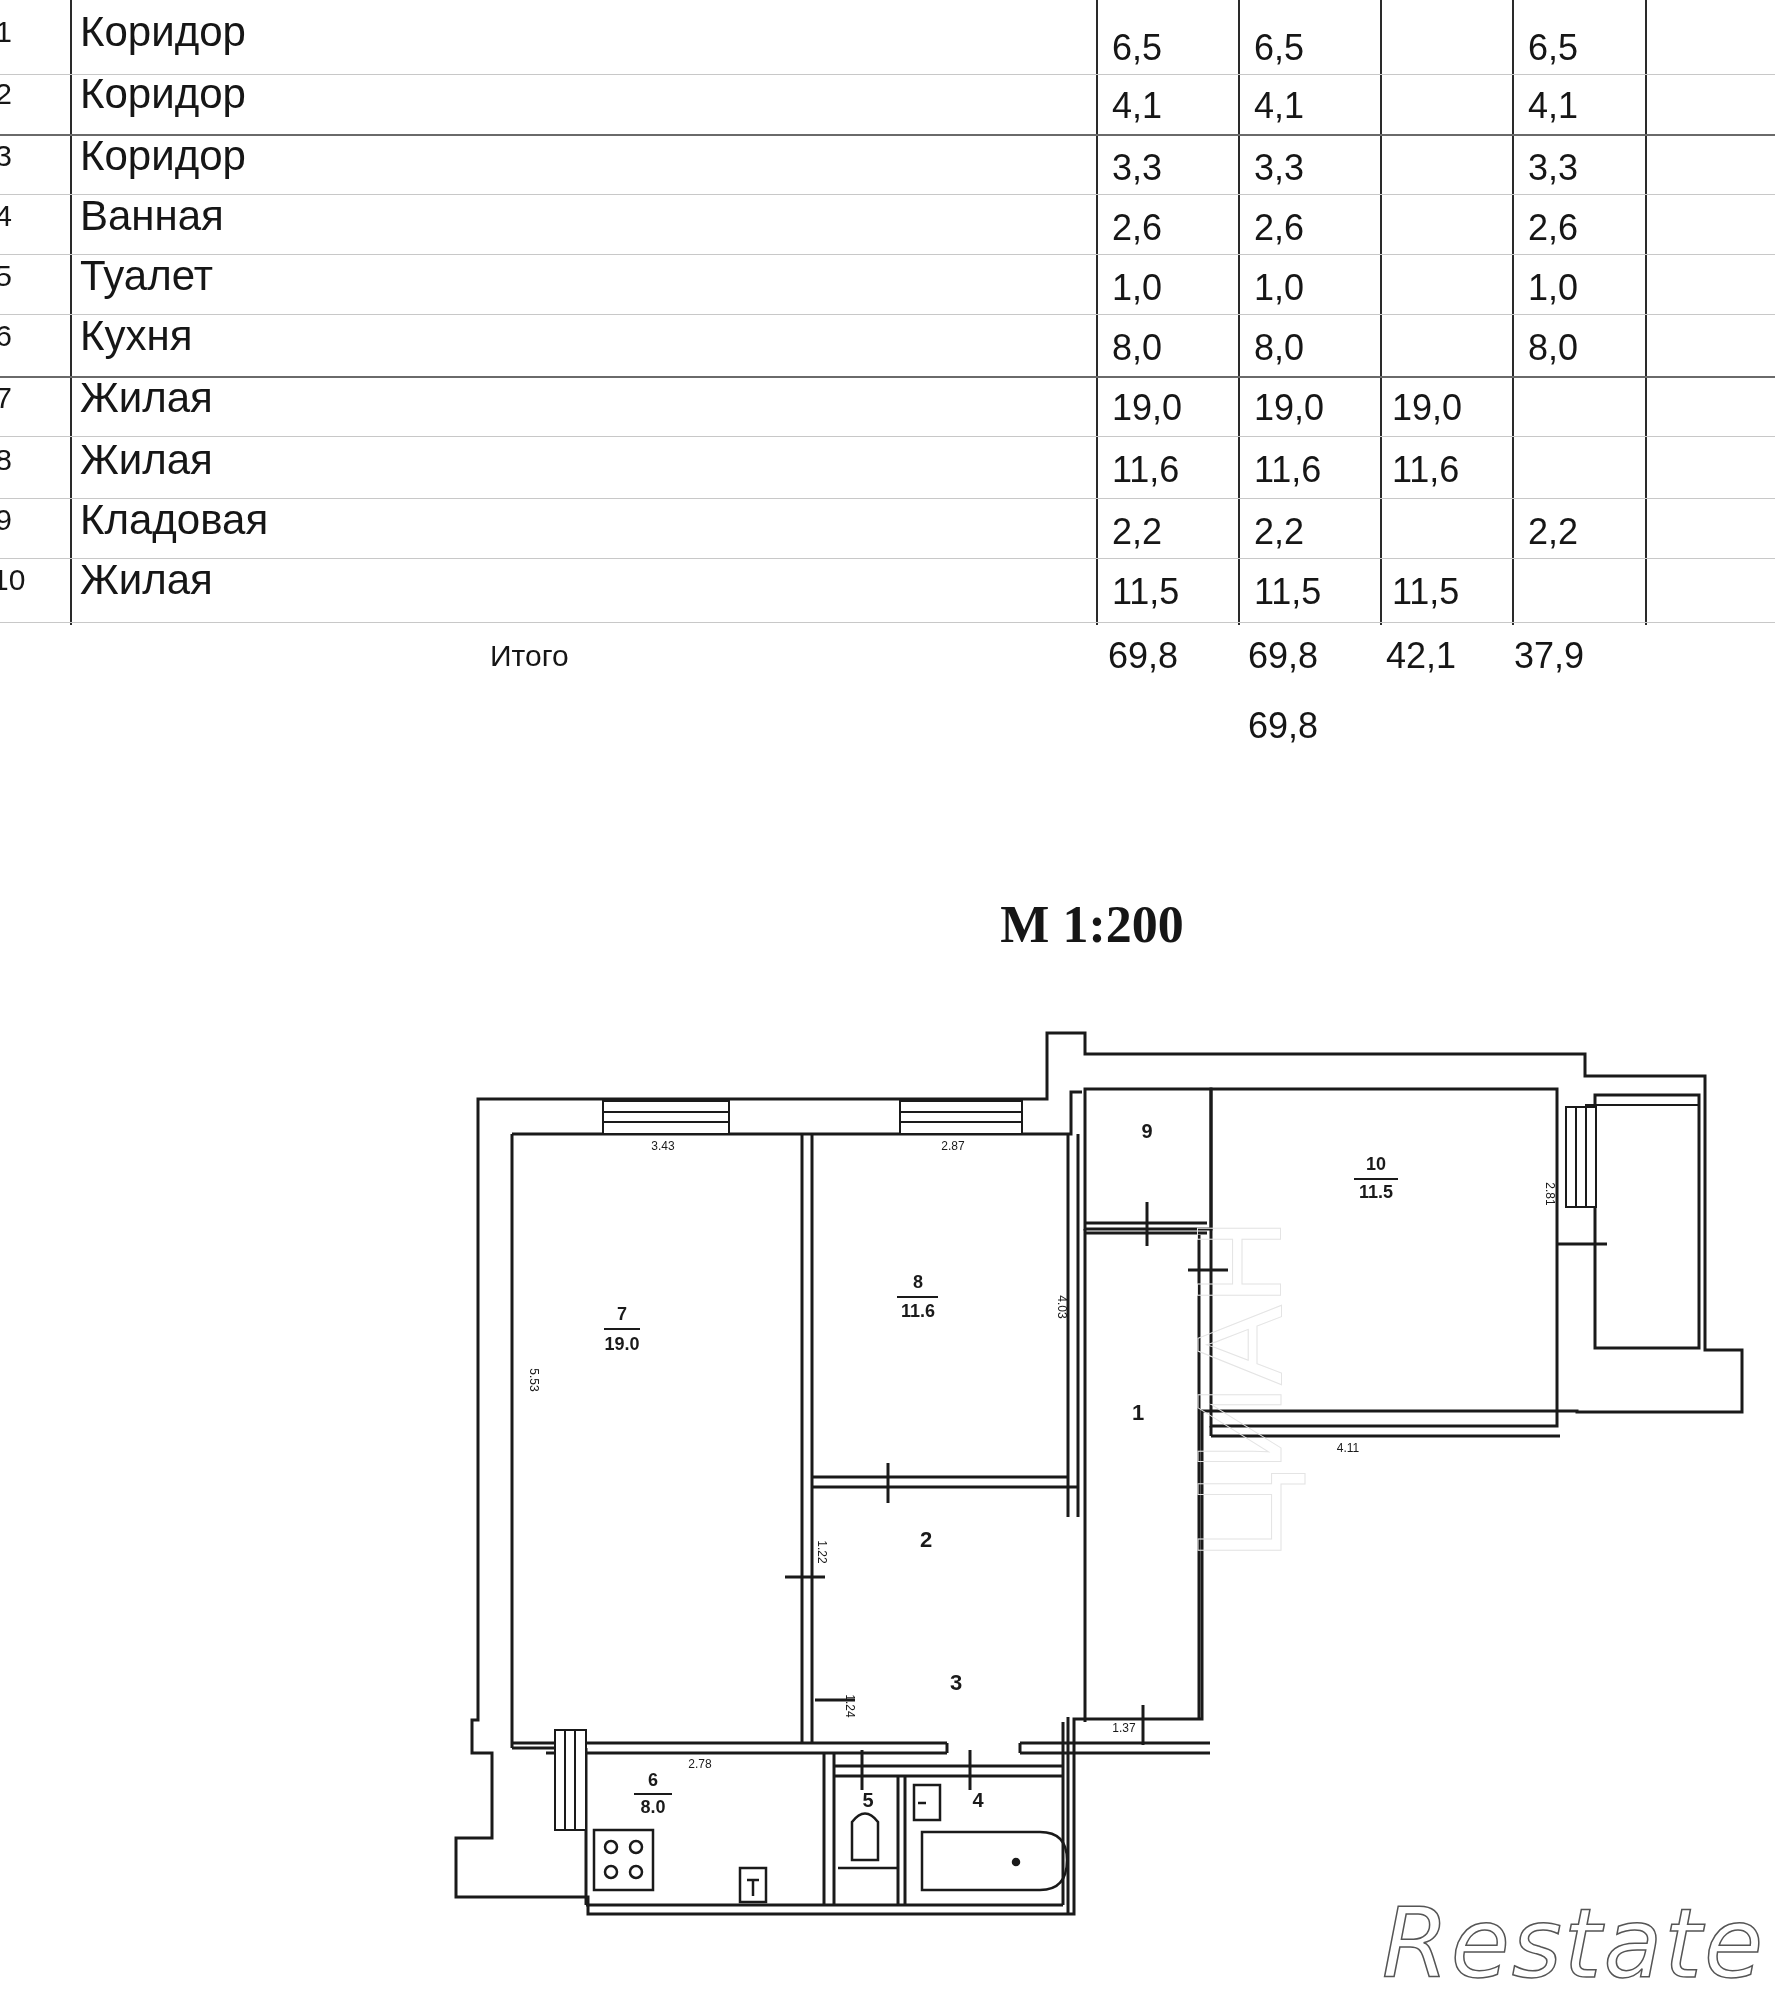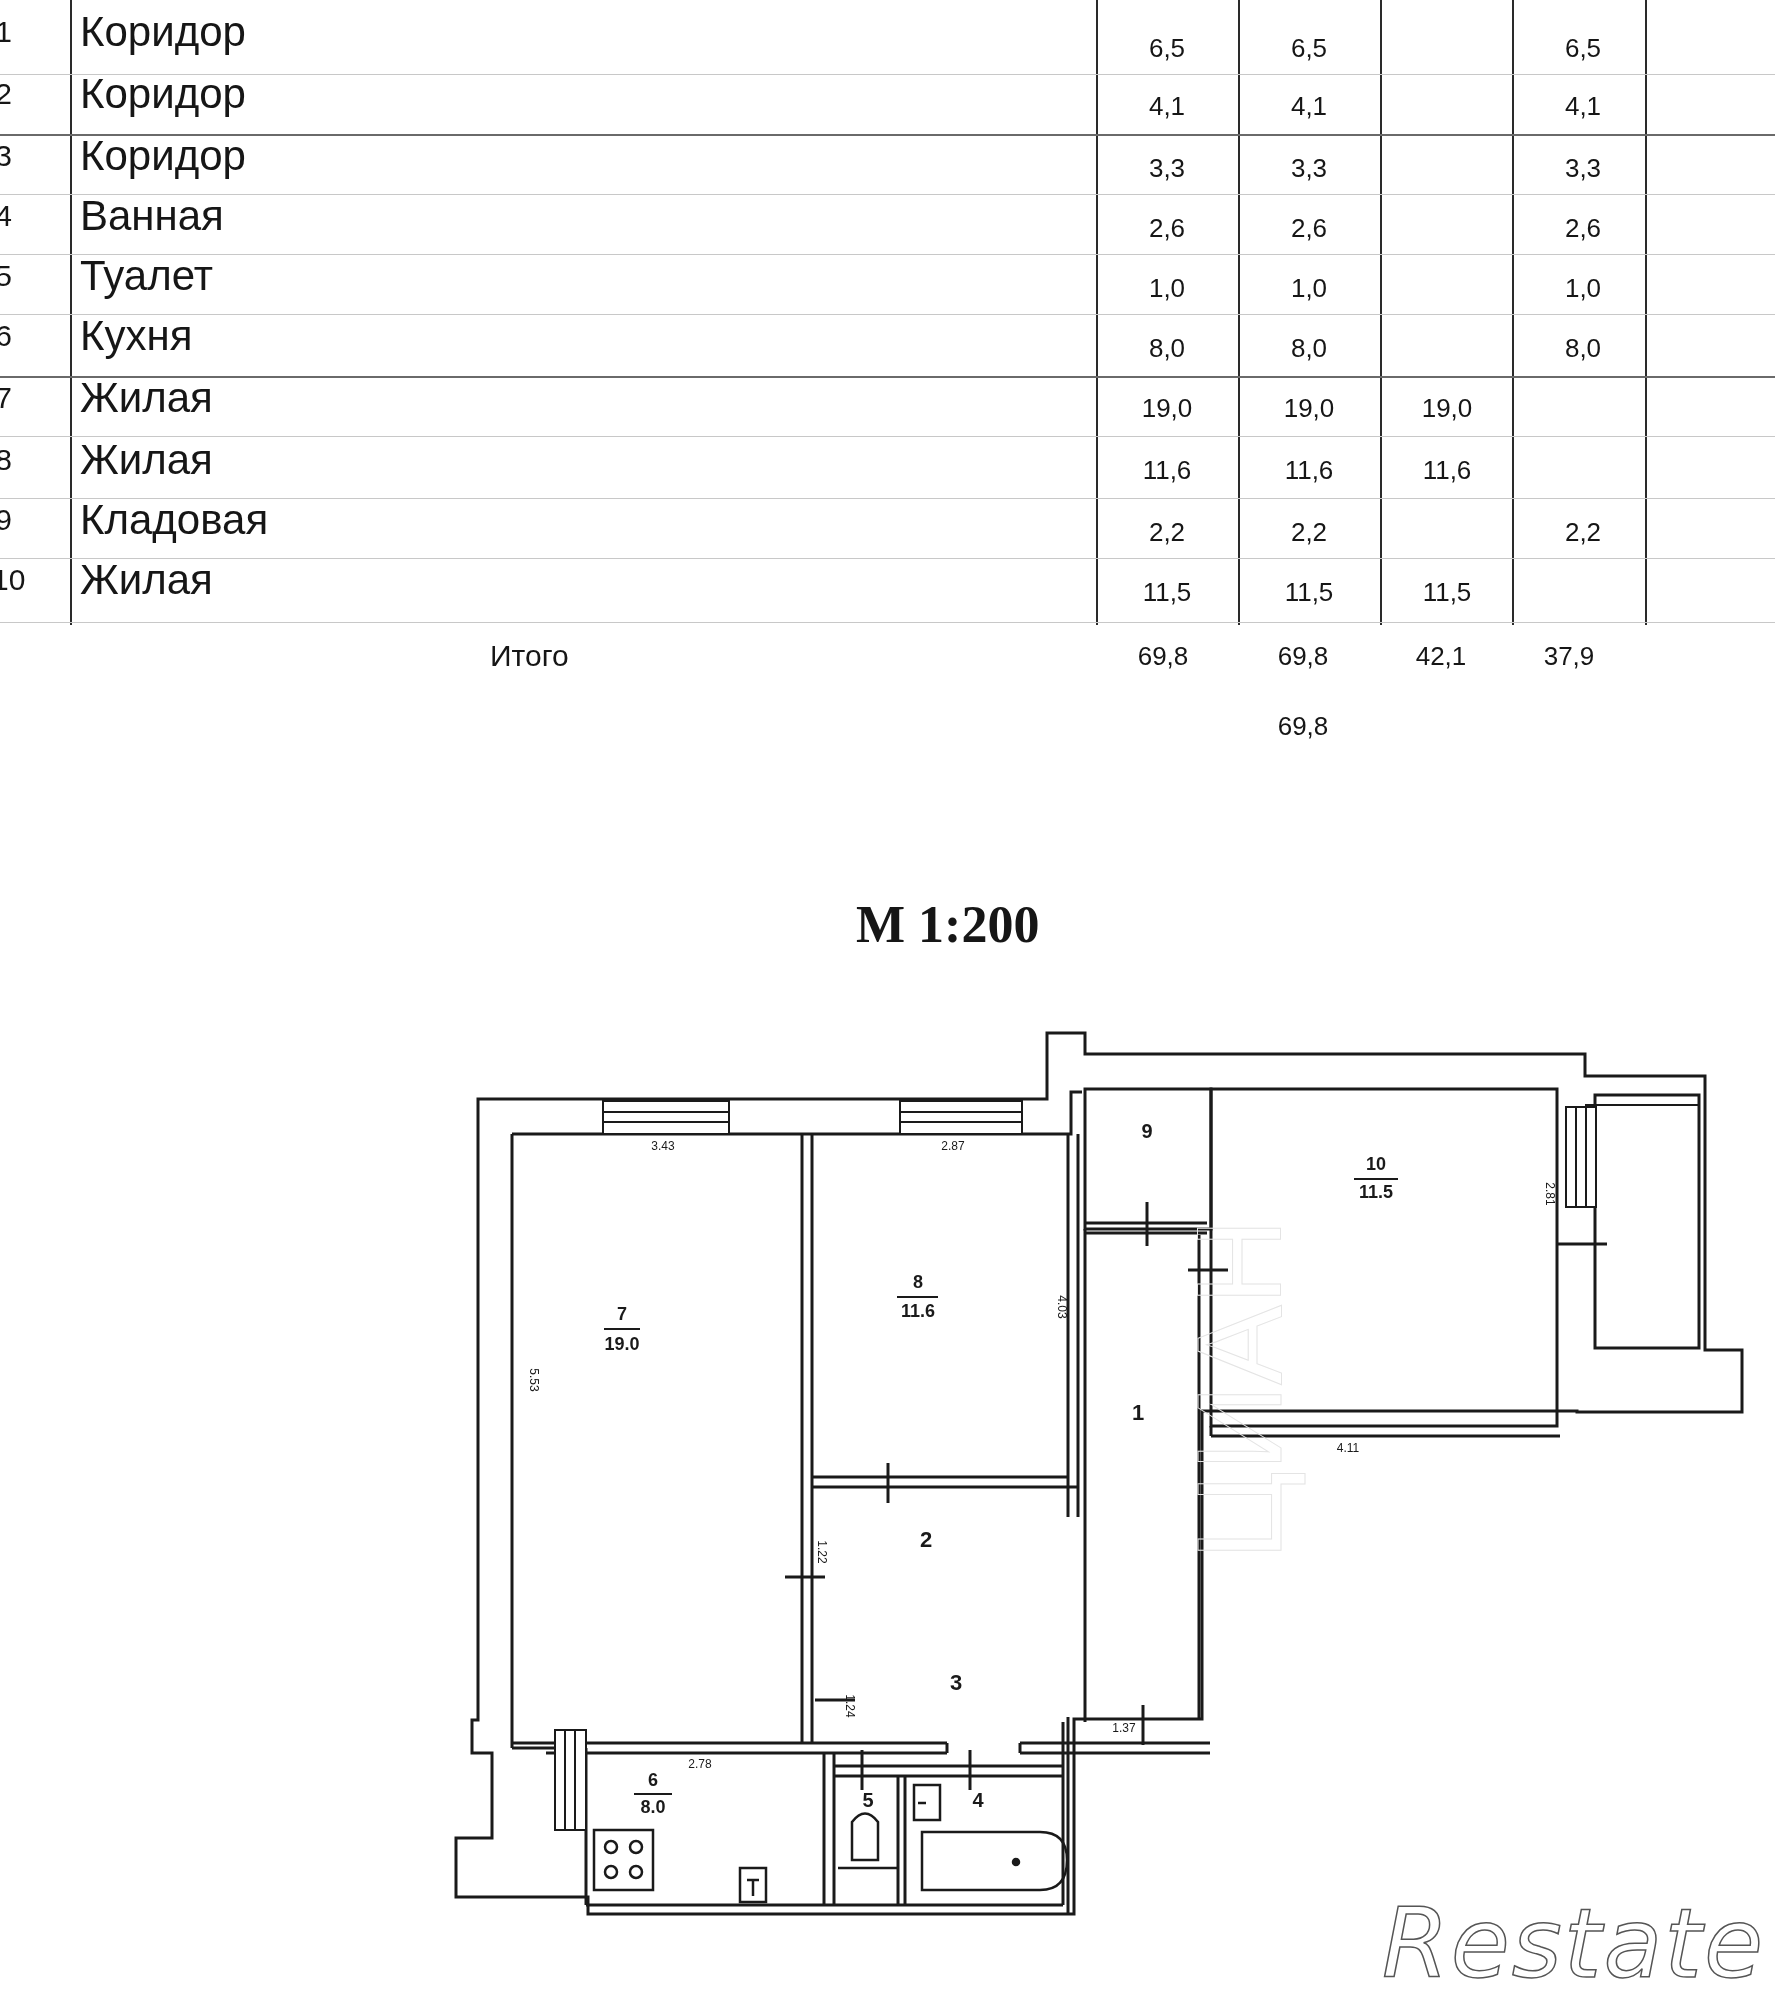--- a/index.html
+++ b/index.html
@@ -5,23 +5,23 @@
   html, body { margin:0; padding:0; background:#ffffff; }
   body { width:1775px; height:2000px; position:relative; overflow:hidden;
          font-family:"Liberation Sans", "DejaVu Sans", sans-serif; color:#161616; }
   .abs { position:absolute; }
   
   .vline { position:absolute; width:2px; background:#2a2a2a; }
   .hline { position:absolute; height:1px; background:#c8c8c8; }
   .hline.dark { background:#6a6a6a; height:2px; }
   .rownum { position:absolute; left:-8px; width:20px; font-size:30px; line-height:40px; text-align:right; }
   .rowname { position:absolute; left:80px; font-size:42px; line-height:40px; }
-  .cell { position:absolute; width:110px; text-align:center; font-size:26px; line-height:40px; }
+  .cell { position:absolute; width:110px; text-align:left; font-size:36px; line-height:40px; }
   .totals-label { position:absolute; font-size:30px; line-height:40px; }
-  .scale { position:absolute; left:856px; top:895px; width:320px; text-align:left;
+  .scale { position:absolute; left:932px; top:895px; width:320px; text-align:center;
            font-family:"Liberation Serif", "DejaVu Serif", serif; font-weight:bold; font-size:52px; }
   .plan { position:absolute; left:0; top:0; }
   .room-label { font-family:"Liberation Sans", sans-serif; font-weight:bold; fill:#1a1a1a; }
   .dim-label { font-family:"Liberation Sans", sans-serif; font-size:12px; fill:#1a1a1a; }
   .watermark { position:absolute; right:10px; bottom:0; font-family:"DejaVu Sans", sans-serif;
                font-weight:100; font-style:italic; font-size:96px; color:transparent;
                -webkit-text-stroke:1.5px #555; letter-spacing:2px; }
   .cian-wm { position:absolute; left:1170px; top:1560px; font-size:120px; color:transparent;
              -webkit-text-stroke:1px #e4e4e4; transform:rotate(-90deg); transform-origin:left top; }
 </style>

